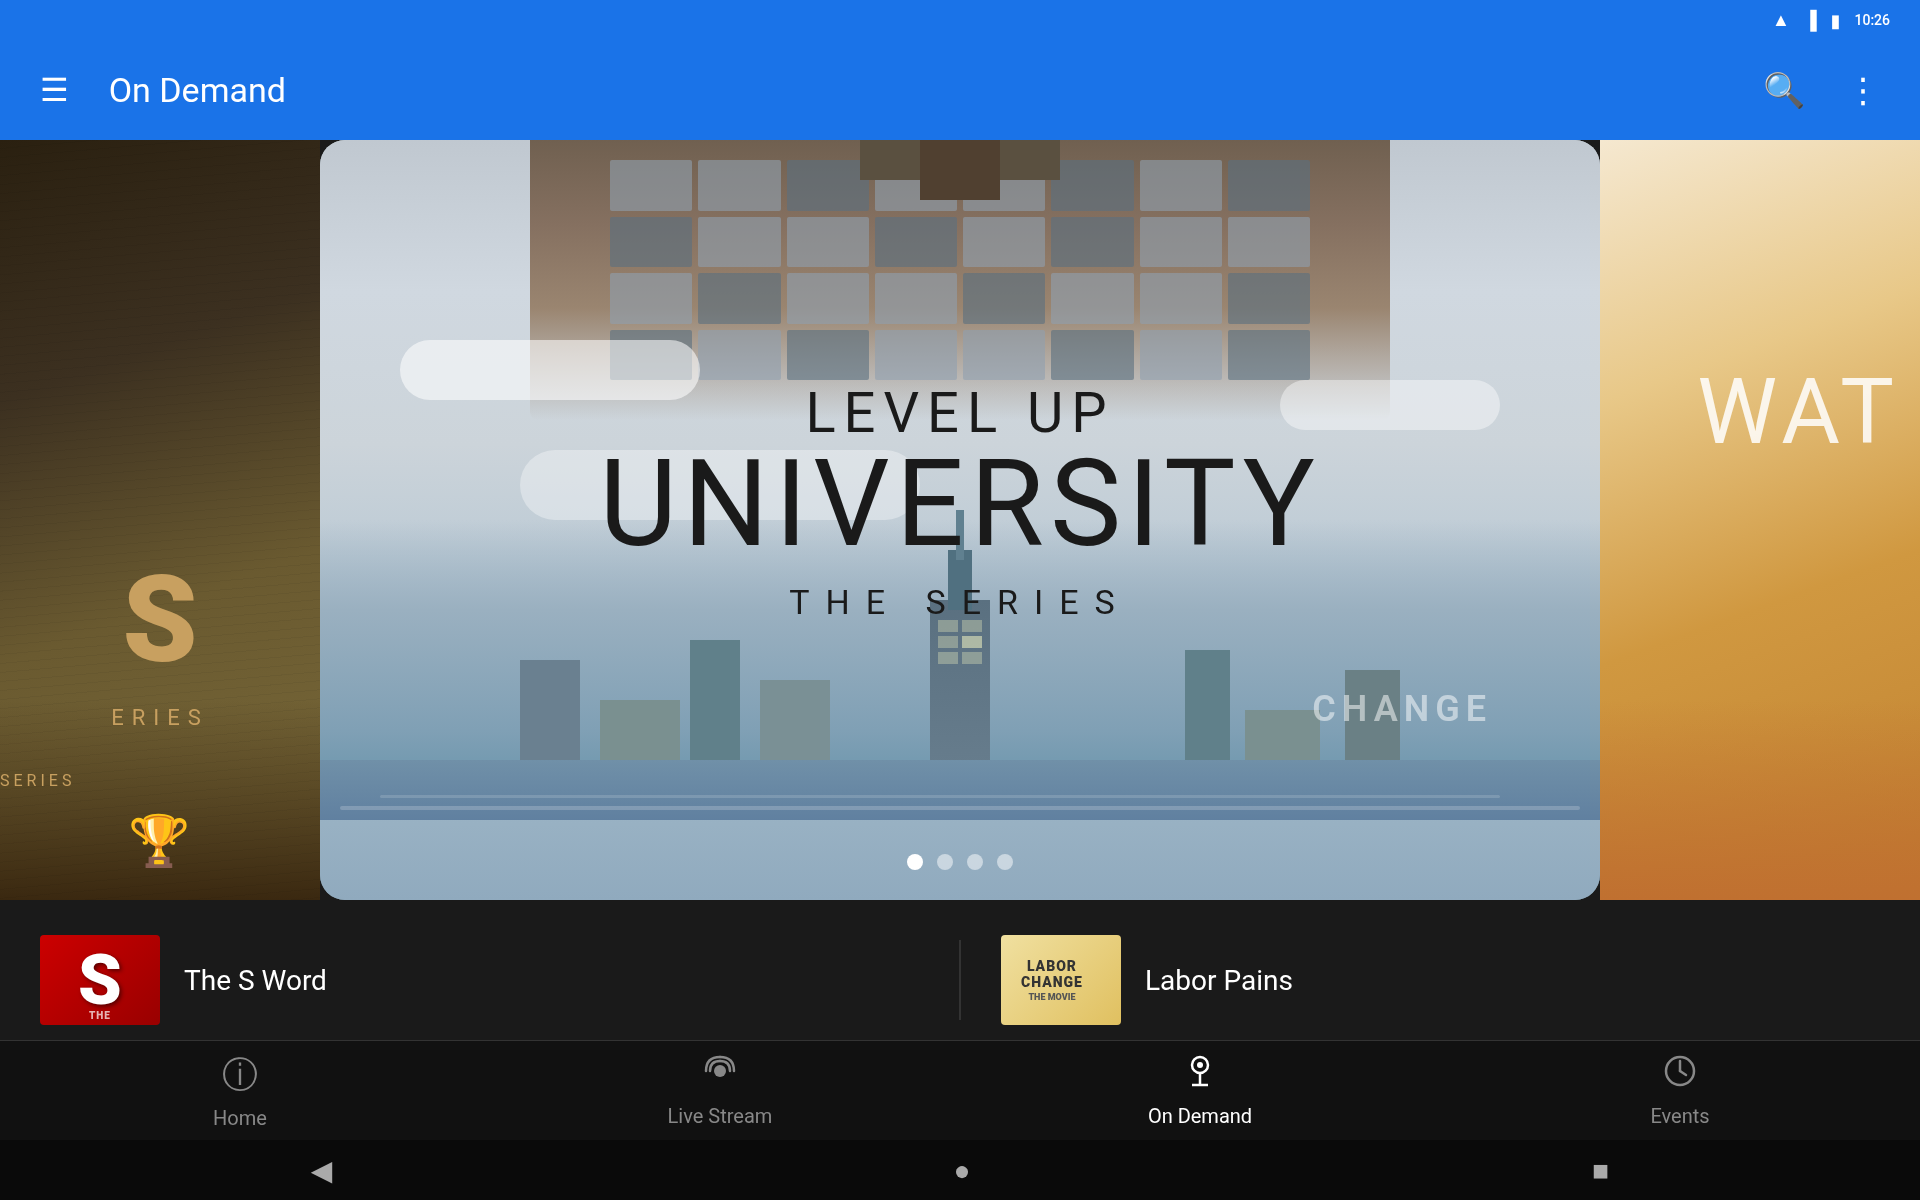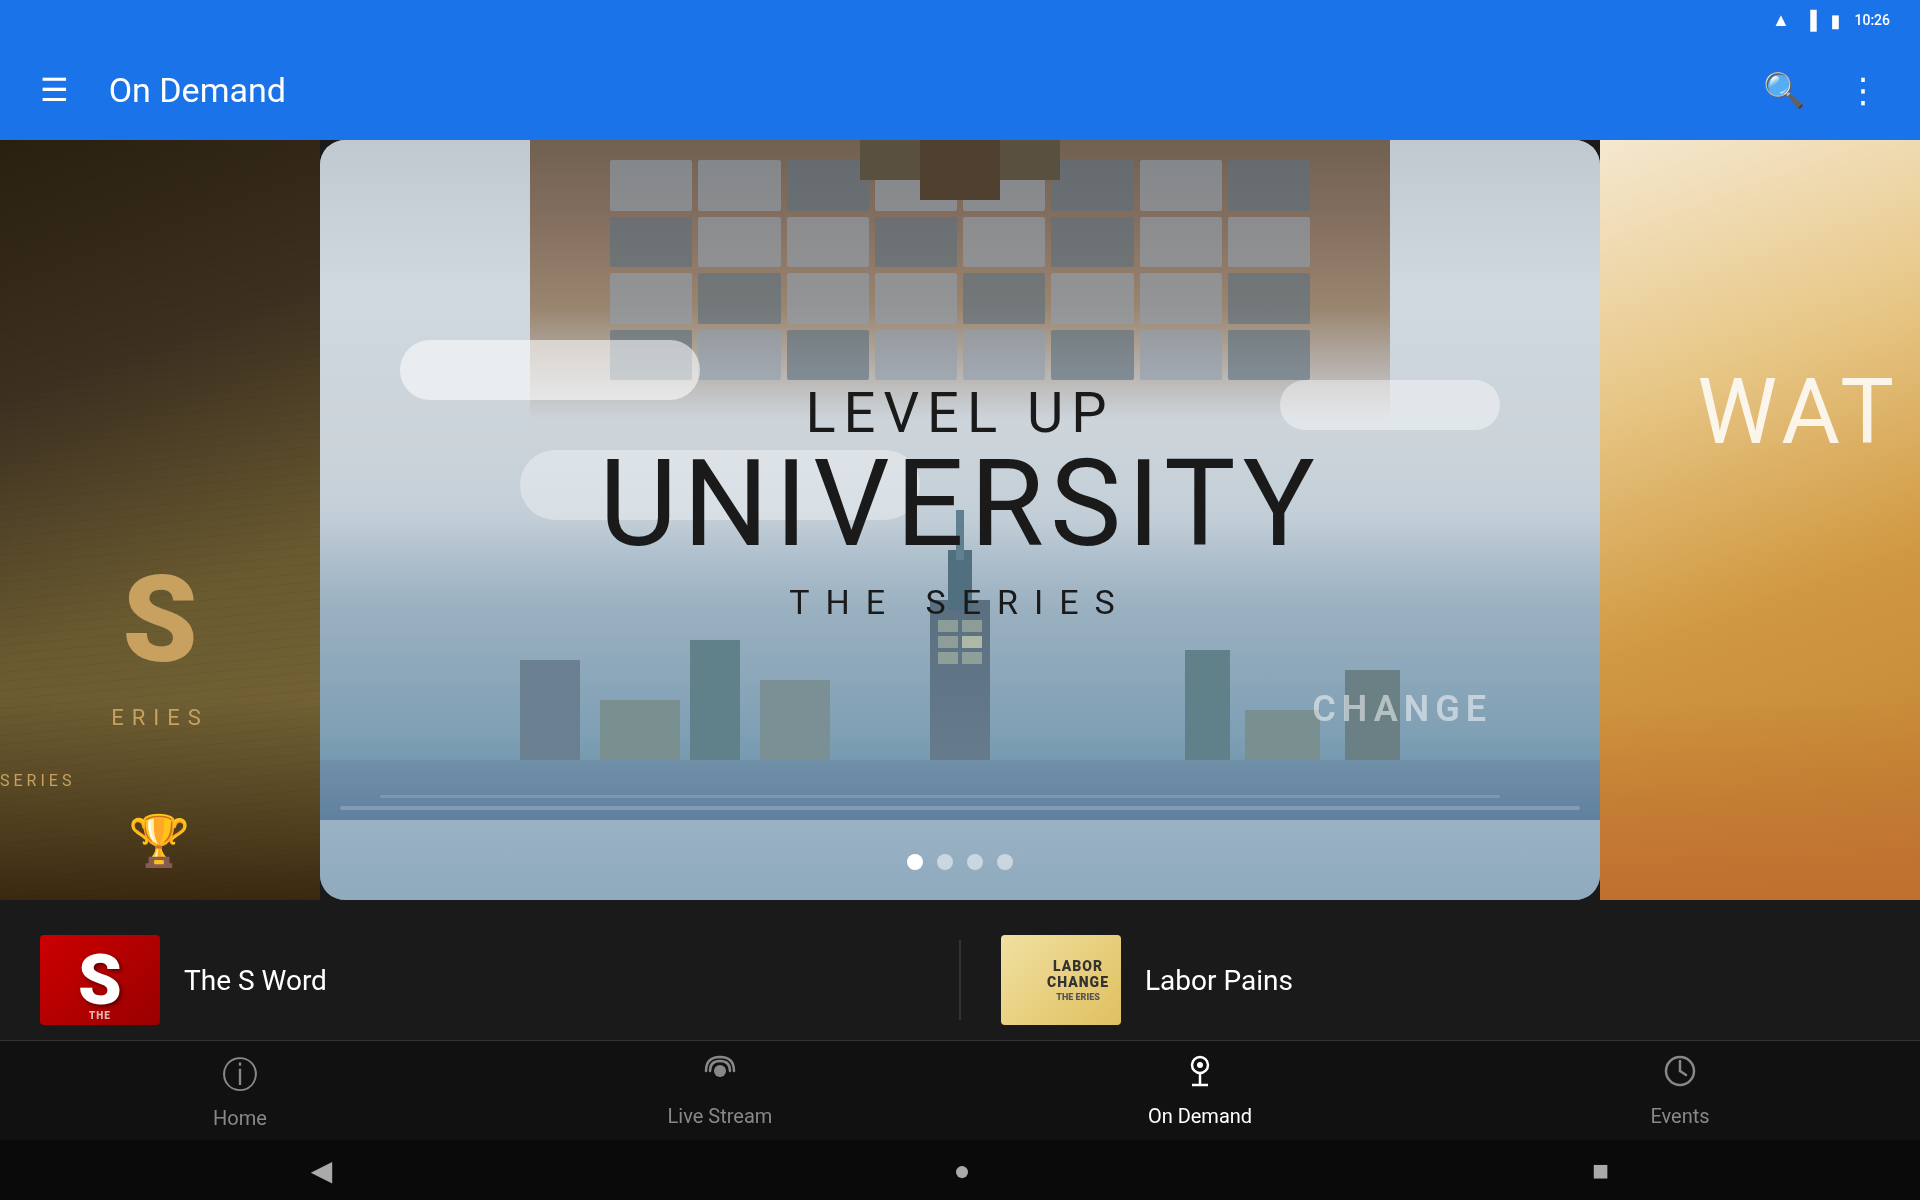--- a/index.html
+++ b/index.html
@@ -220,26 +220,26 @@
       font-size: 56px;
       font-weight: 900;
       color: white;
       position: relative;
     }
     .thumb-labor {
       width: 100%; height: 100%;
       background: linear-gradient(135deg, #f0e0a0 0%, #e0c060 100%);
       display: flex;
       align-items: center;
-      justify-content: flex-end;
+      justify-content: flex-start;
       font-size: 16px;
       font-weight: 900;
       color: #333;
       text-align: center;
-      padding: 12px;
+      padding: 20px;
     }
     .content-title {
       color: white;
       font-size: 28px;
       font-weight: 400;
     }
     .content-divider {
       width: 2px;
       height: 80px;
       background: #333;
@@ -449,21 +449,21 @@
   </div>
 
   <div class="content-divider"></div>
 
   <div class="content-item">
     <div class="content-thumb">
       <div class="thumb-labor">
         <div>
           <div style="font-size:14px;font-weight:900;letter-spacing:1px;color:#333;">LABOR</div>
           <div style="font-size:14px;font-weight:900;letter-spacing:1px;color:#333;">CHANGE</div>
-          <div style="font-size:9px;color:#555;margin-top:2px;">THE ERIES</div>
+          <div style="font-size:9px;color:#555;margin-top:2px;">THE MOVIE</div>
         </div>
       </div>
     </div>
     <span class="content-title">Labor Pains</span>
   </div>
 </div>
 
 <div id="bottom-nav">
 
   <div class="nav-item">

